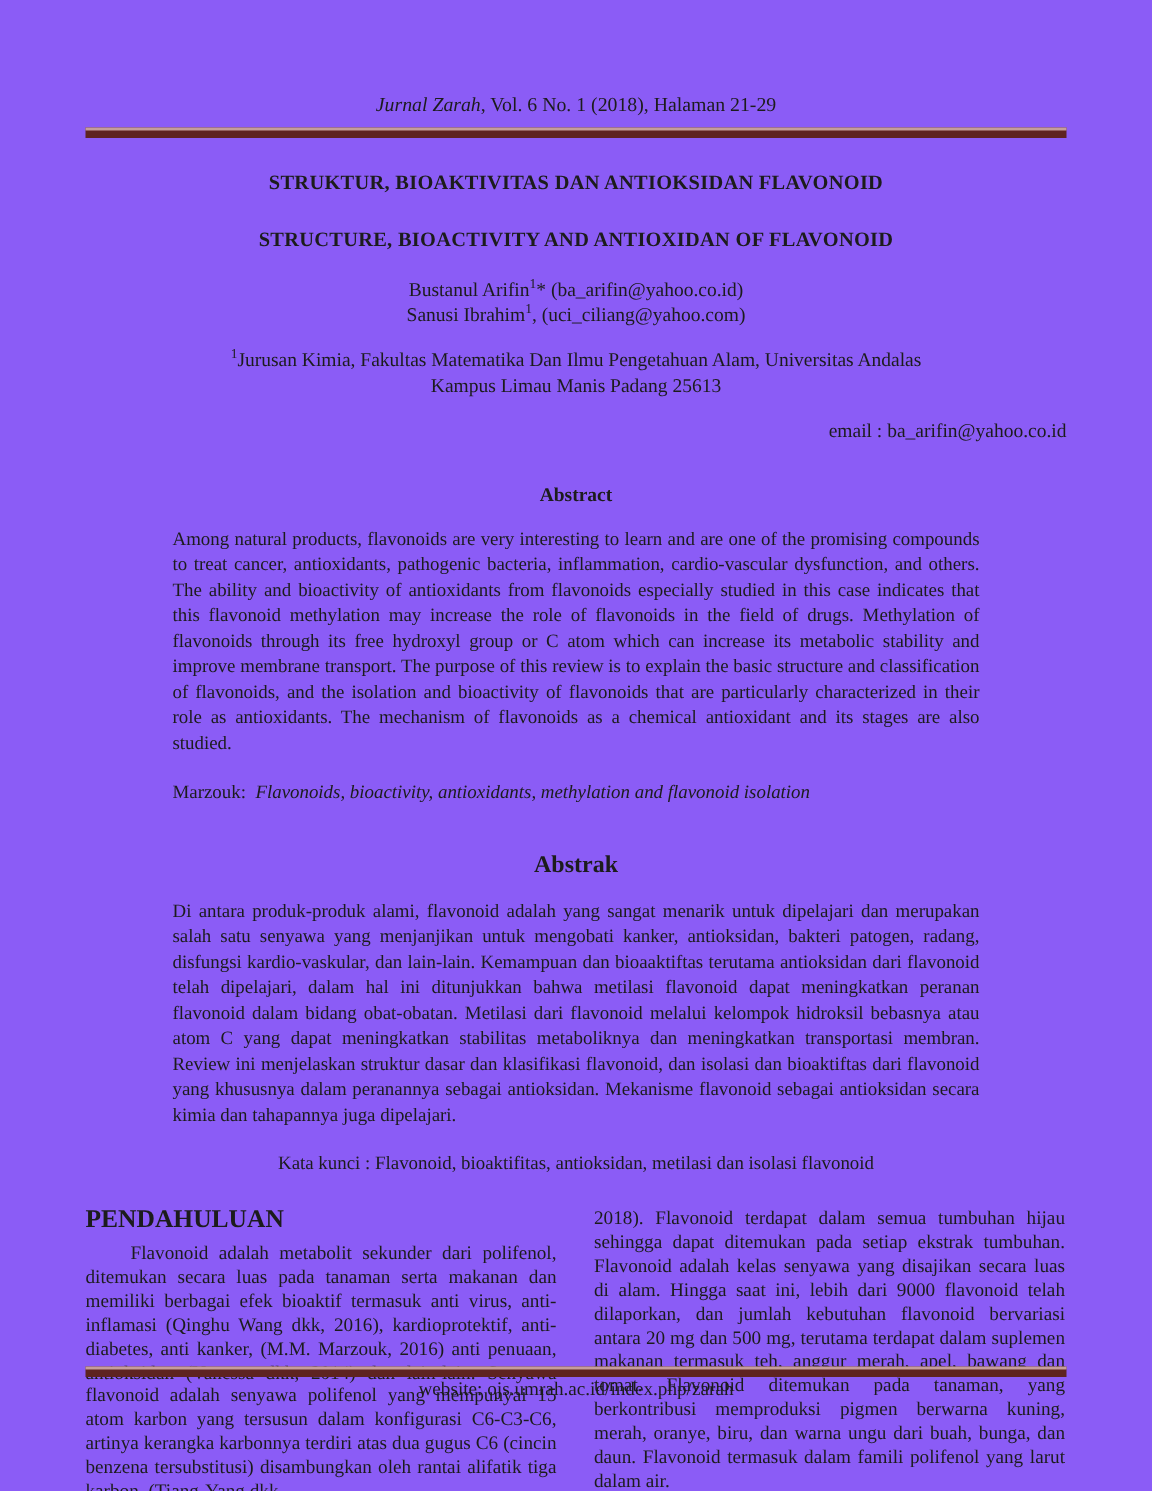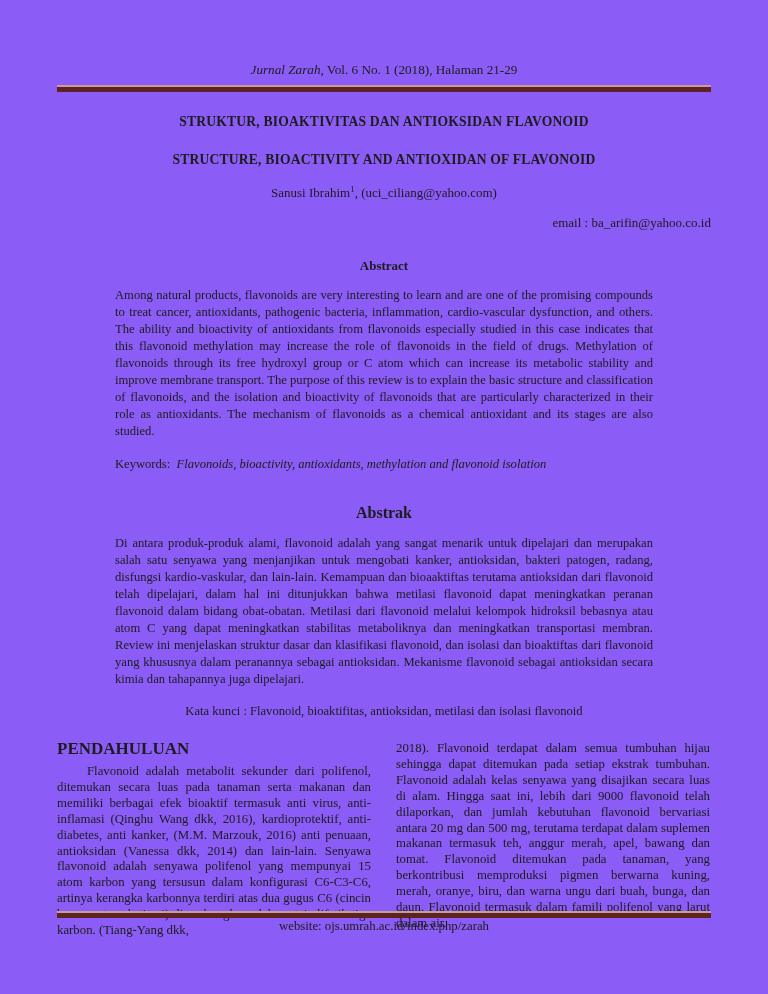--- a/index.html
+++ b/index.html
@@ -65,30 +65,35 @@
 
   <div class="running-head center">
     <span class="jtitle">Jurnal Zarah</span><span>, Vol. 6 No. 1 (2018), Halaman 21-29</span>
   </div>
   <div class="hrule"></div>
 
   <div class="title center">STRUKTUR, BIOAKTIVITAS DAN ANTIOKSIDAN FLAVONOID</div>
   <div class="title center">STRUCTURE, BIOACTIVITY AND  ANTIOXIDAN OF FLAVONOID</div>
 
   <div class="authors center">
+    <div><span>Bustanul Arifin</span><sup>1</sup><span>* (ba_arifin@yahoo.co.id)</span></div>
     <div><span>Sanusi Ibrahim</span><sup>1</sup><span>, (uci_ciliang@yahoo.com)</span></div>
   </div>
 
+  <div class="affiliation center">
+    <div><sup>1</sup><span>Jurusan Kimia, Fakultas Matematika Dan Ilmu Pengetahuan Alam, Universitas Andalas</span></div>
+    <div>Kampus Limau Manis Padang 25613</div>
+  </div>
 
   <div class="email-line center">email : ba_arifin@yahoo.co.id</div>
 
   <div class="abs-heading center">Abstract</div>
   <div class="abs-body">Among natural products, flavonoids are very interesting to learn and are one of the promising compounds to treat cancer, antioxidants, pathogenic bacteria, inflammation, cardio-vascular dysfunction, and others. The ability and bioactivity of antioxidants from flavonoids especially studied in this case indicates that this flavonoid methylation may increase the role of flavonoids in the field of drugs. Methylation of flavonoids through its free hydroxyl group or C atom which can increase its metabolic stability and improve membrane transport. The purpose of this review is to explain the basic structure and classification of flavonoids, and the isolation and bioactivity of flavonoids that are particularly characterized in their role as antioxidants. The mechanism of flavonoids as a chemical antioxidant and its stages are also studied.</div>
   <div class="keywords">
-    <span>Keywords:</span>&nbsp;
+    <span>Marzouk:</span>&nbsp;
     <span class="kw-text">Flavonoids, bioactivity, antioxidants, methylation and flavonoid isolation</span>
   </div>
 
   <div class="abs-heading-2 abs-heading center">Abstrak</div>
   <div class="abs-body">Di antara produk-produk alami, flavonoid  adalah yang sangat menarik untuk dipelajari dan merupakan salah satu senyawa yang menjanjikan  untuk mengobati kanker, antioksidan, bakteri patogen, radang, disfungsi kardio-vaskular, dan lain-lain. Kemampuan dan bioaaktiftas terutama antioksidan dari  flavonoid telah dipelajari, dalam hal ini ditunjukkan bahwa metilasi flavonoid dapat meningkatkan peranan flavonoid dalam bidang obat-obatan. Metilasi dari flavonoid melalui kelompok hidroksil bebasnya atau atom C yang dapat meningkatkan stabilitas metaboliknya dan meningkatkan transportasi membran. Review ini menjelaskan struktur dasar dan klasifikasi flavonoid, dan isolasi dan bioaktiftas dari flavonoid yang khususnya dalam peranannya sebagai antioksidan. Mekanisme flavonoid sebagai antioksidan secara kimia dan tahapannya juga dipelajari.</div>
   <div class="kata-kunci">Kata kunci : Flavonoid, bioaktifitas, antioksidan, metilasi dan isolasi flavonoid</div>
 
   <div class="columns">
     <div class="col">
       <div class="section-heading">PENDAHULUAN</div>

